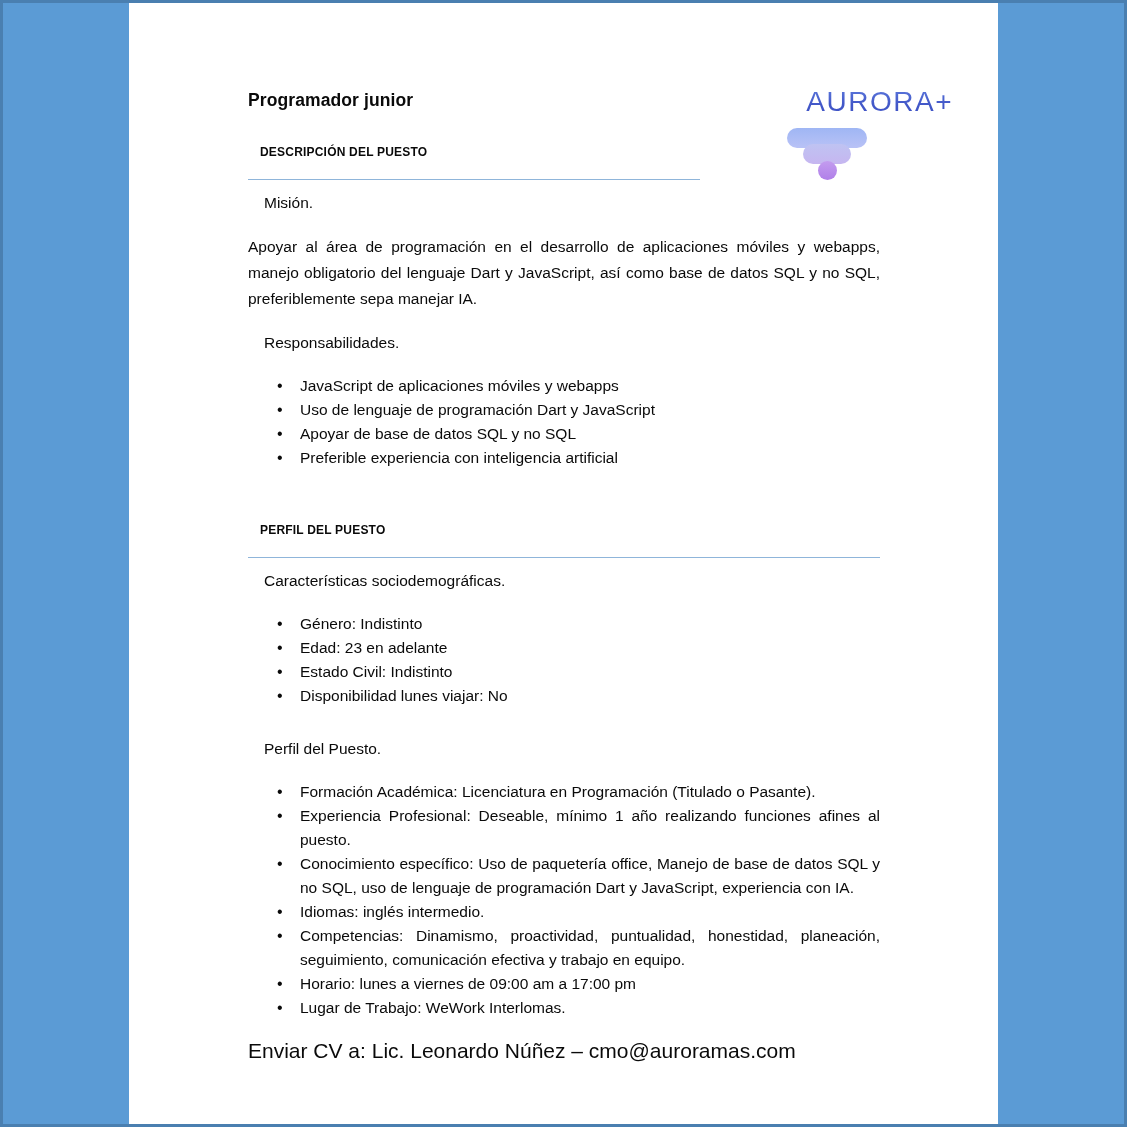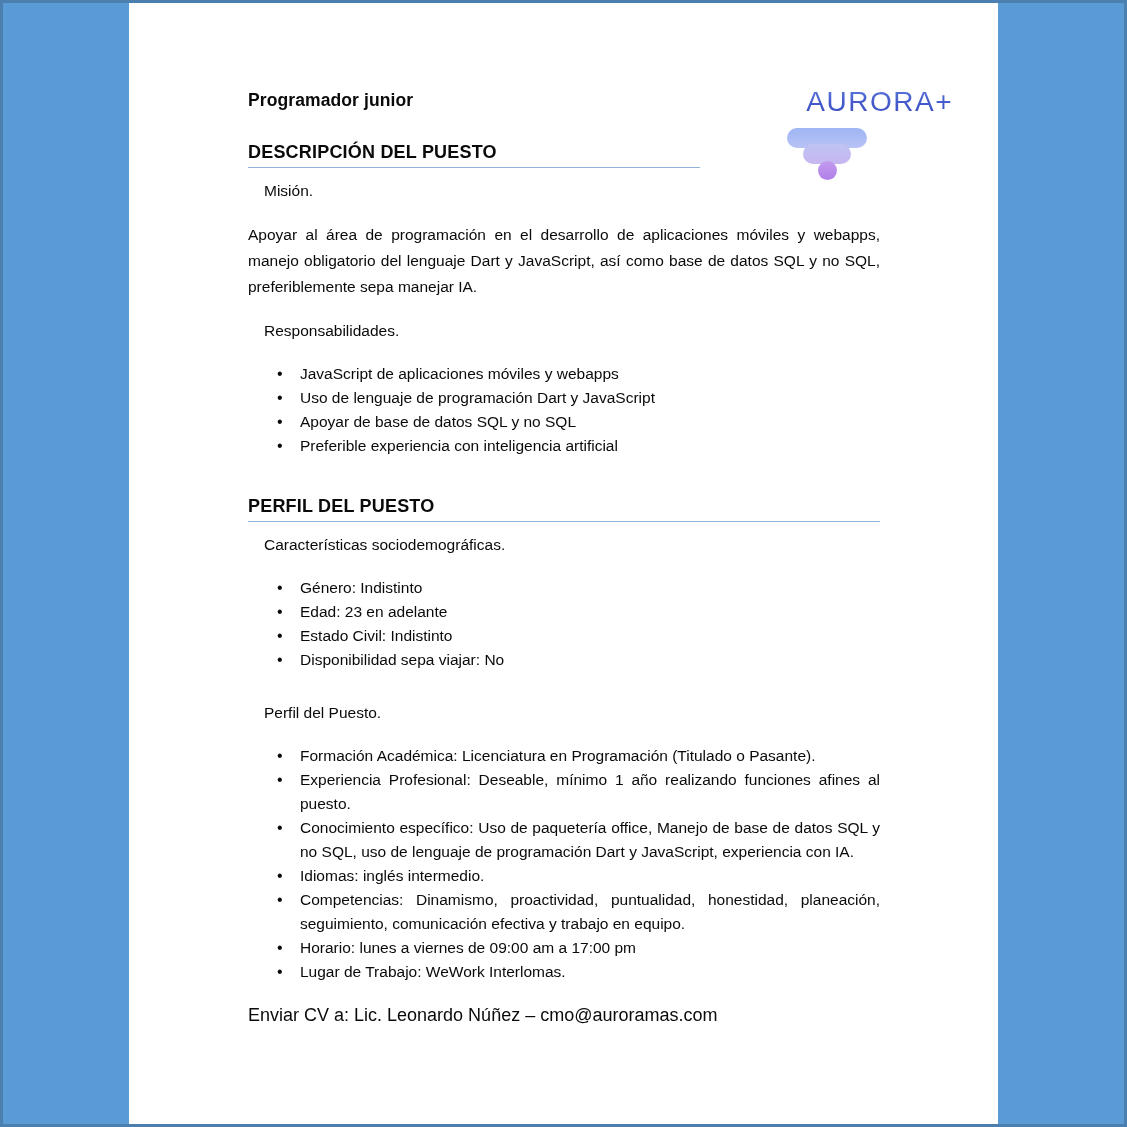--- a/index.html
+++ b/index.html
@@ -97,25 +97,25 @@
     color: #0A0A0A;
   }
   .doc-title {
     font-size: 17.5px;
     font-weight: bold;
     line-height: 24px;
     margin: 0 0 30px 0;
     letter-spacing: 0.1px;
   }
   .section-head {
-    font-size: 18px;
+    font-size: 12px;
     font-weight: bold;
     letter-spacing: 0.2px;
     line-height: 20px;
-    margin: 0;
+    margin: 12px;
     padding-bottom: 5px;
   }
   .rule {
     height: 1px;
     background: #8FB5DA;
     margin: 0 0 10px 0;
   }
   .rule.w1 { width: 452px; }
   .rule.w2 { width: 632px; }
 
@@ -147,21 +147,21 @@
     font-size: 16px;
     line-height: 24px;
   }
   ul.bullets.just li { text-align: justify; }
   ul.bullets li.multiline { margin-bottom: 0; }
 
   .spacer-sm { height: 10px; }
   .spacer-md { height: 20px; }
 
   .footer-line {
-    font-size: 18px;
+    font-size: 21px;
     line-height: 26px;
     margin: 14px 0 0 0;
   }
 </style>
 </head>
 <body>
 
 <div id="screen">
   <div class="page">
     <div class="page-inner">
@@ -199,21 +199,21 @@
 
         <h2 class="section-head">PERFIL DEL PUESTO</h2>
         <div class="rule w2"></div>
 
         <p class="body lead">Características sociodemográficas.</p>
 
         <ul class="bullets">
           <li>Género: Indistinto</li>
           <li>Edad: 23 en adelante</li>
           <li>Estado Civil: Indistinto</li>
-          <li>Disponibilidad sepa viajar: No</li>
+          <li>Disponibilidad lunes viajar: No</li>
         </ul>
 
         <div class="spacer-sm"></div>
 
         <p class="body lead">Perfil del Puesto.</p>
 
         <ul class="bullets just">
           <li class="multiline">Formación Académica: Licenciatura en Programación (Titulado o Pasante).</li>
           <li class="multiline">Experiencia Profesional: Deseable, mínimo 1 año realizando funciones afines al puesto.</li>
           <li class="multiline">Conocimiento específico: Uso de paquetería office, Manejo de base de datos SQL y no SQL, uso de lenguaje de programación Dart y JavaScript, experiencia con IA.</li>

